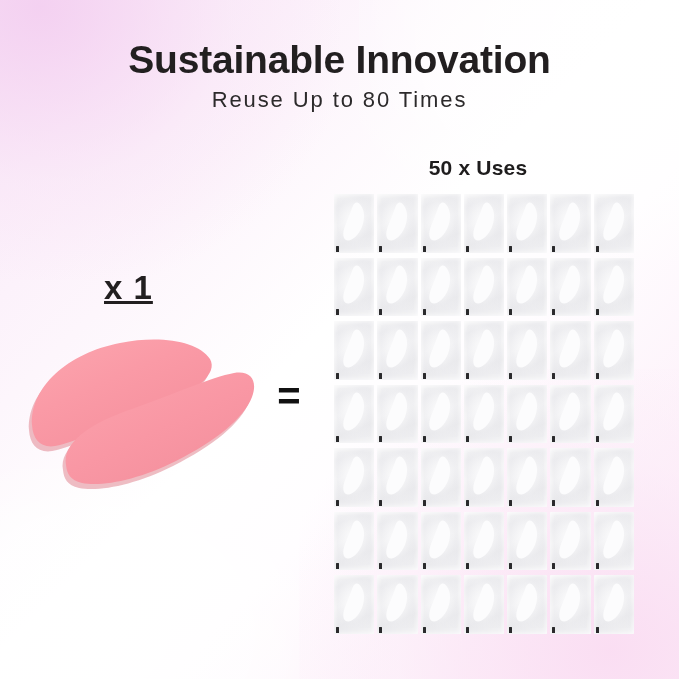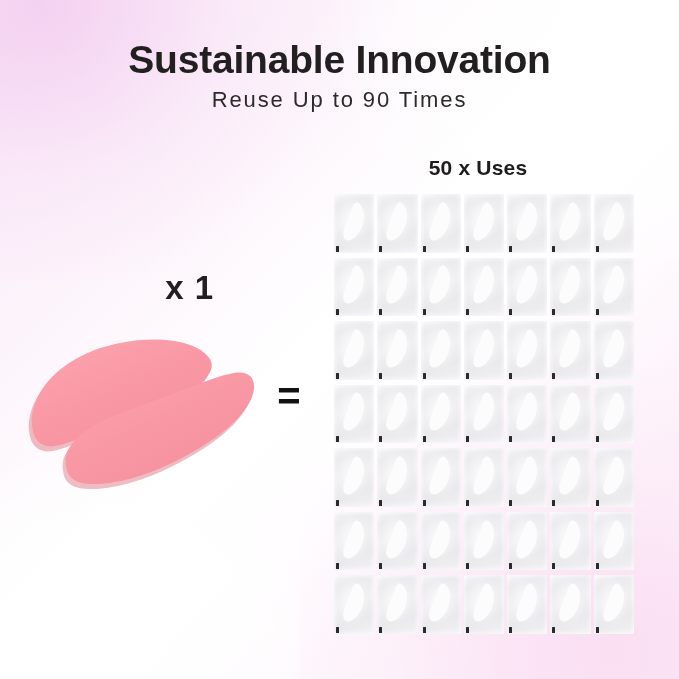--- a/index.html
+++ b/index.html
@@ -105,27 +105,28 @@
     color: #1e1c1d;
     letter-spacing: 0.2px;
     line-height: 26px;
     white-space: nowrap;
   }
   .count-label {
     position: absolute;
     left: 104px;
     top: 269px;
     width: 110px;
-    text-align: right;
+    text-align: left;
     font-size: 33px;
     font-weight: bold;
     color: #221f20;
     letter-spacing: 1px;
     line-height: 38px;
     white-space: nowrap;
+    text-decoration: underline;
   }
   .equals {
     position: absolute;
     left: 268px;
     top: 376px;
     width: 42px;
     text-align: center;
     font-size: 40px;
     font-weight: bold;
     color: #111;
@@ -197,21 +198,21 @@
 
 <div id="poster">
 
   <div class="bg-base"></div>
   <div class="bg-tl"></div>
   <div class="bg-tr-white"></div>
   <div class="bg-bl-white"></div>
   <div class="bg-br"></div>
 
   <div class="title">Sustainable Innovation</div>
-  <div class="subtitle">Reuse Up to 90 Times</div>
+  <div class="subtitle">Reuse Up to 80 Times</div>
   <div class="grid-label">50 x Uses</div>
   <div class="count-label">x 1</div>
   <div class="equals">=</div>
 
   <div class="patches">
     <svg class="patch-svg" viewBox="0 0 240 185">
       <defs>
         <linearGradient id="pinkGrad" x1="0" y1="0" x2="0.75" y2="1">
           <stop offset="0%" stop-color="#FCA6AF"></stop>
           <stop offset="45%" stop-color="#FA9AA6"></stop>

